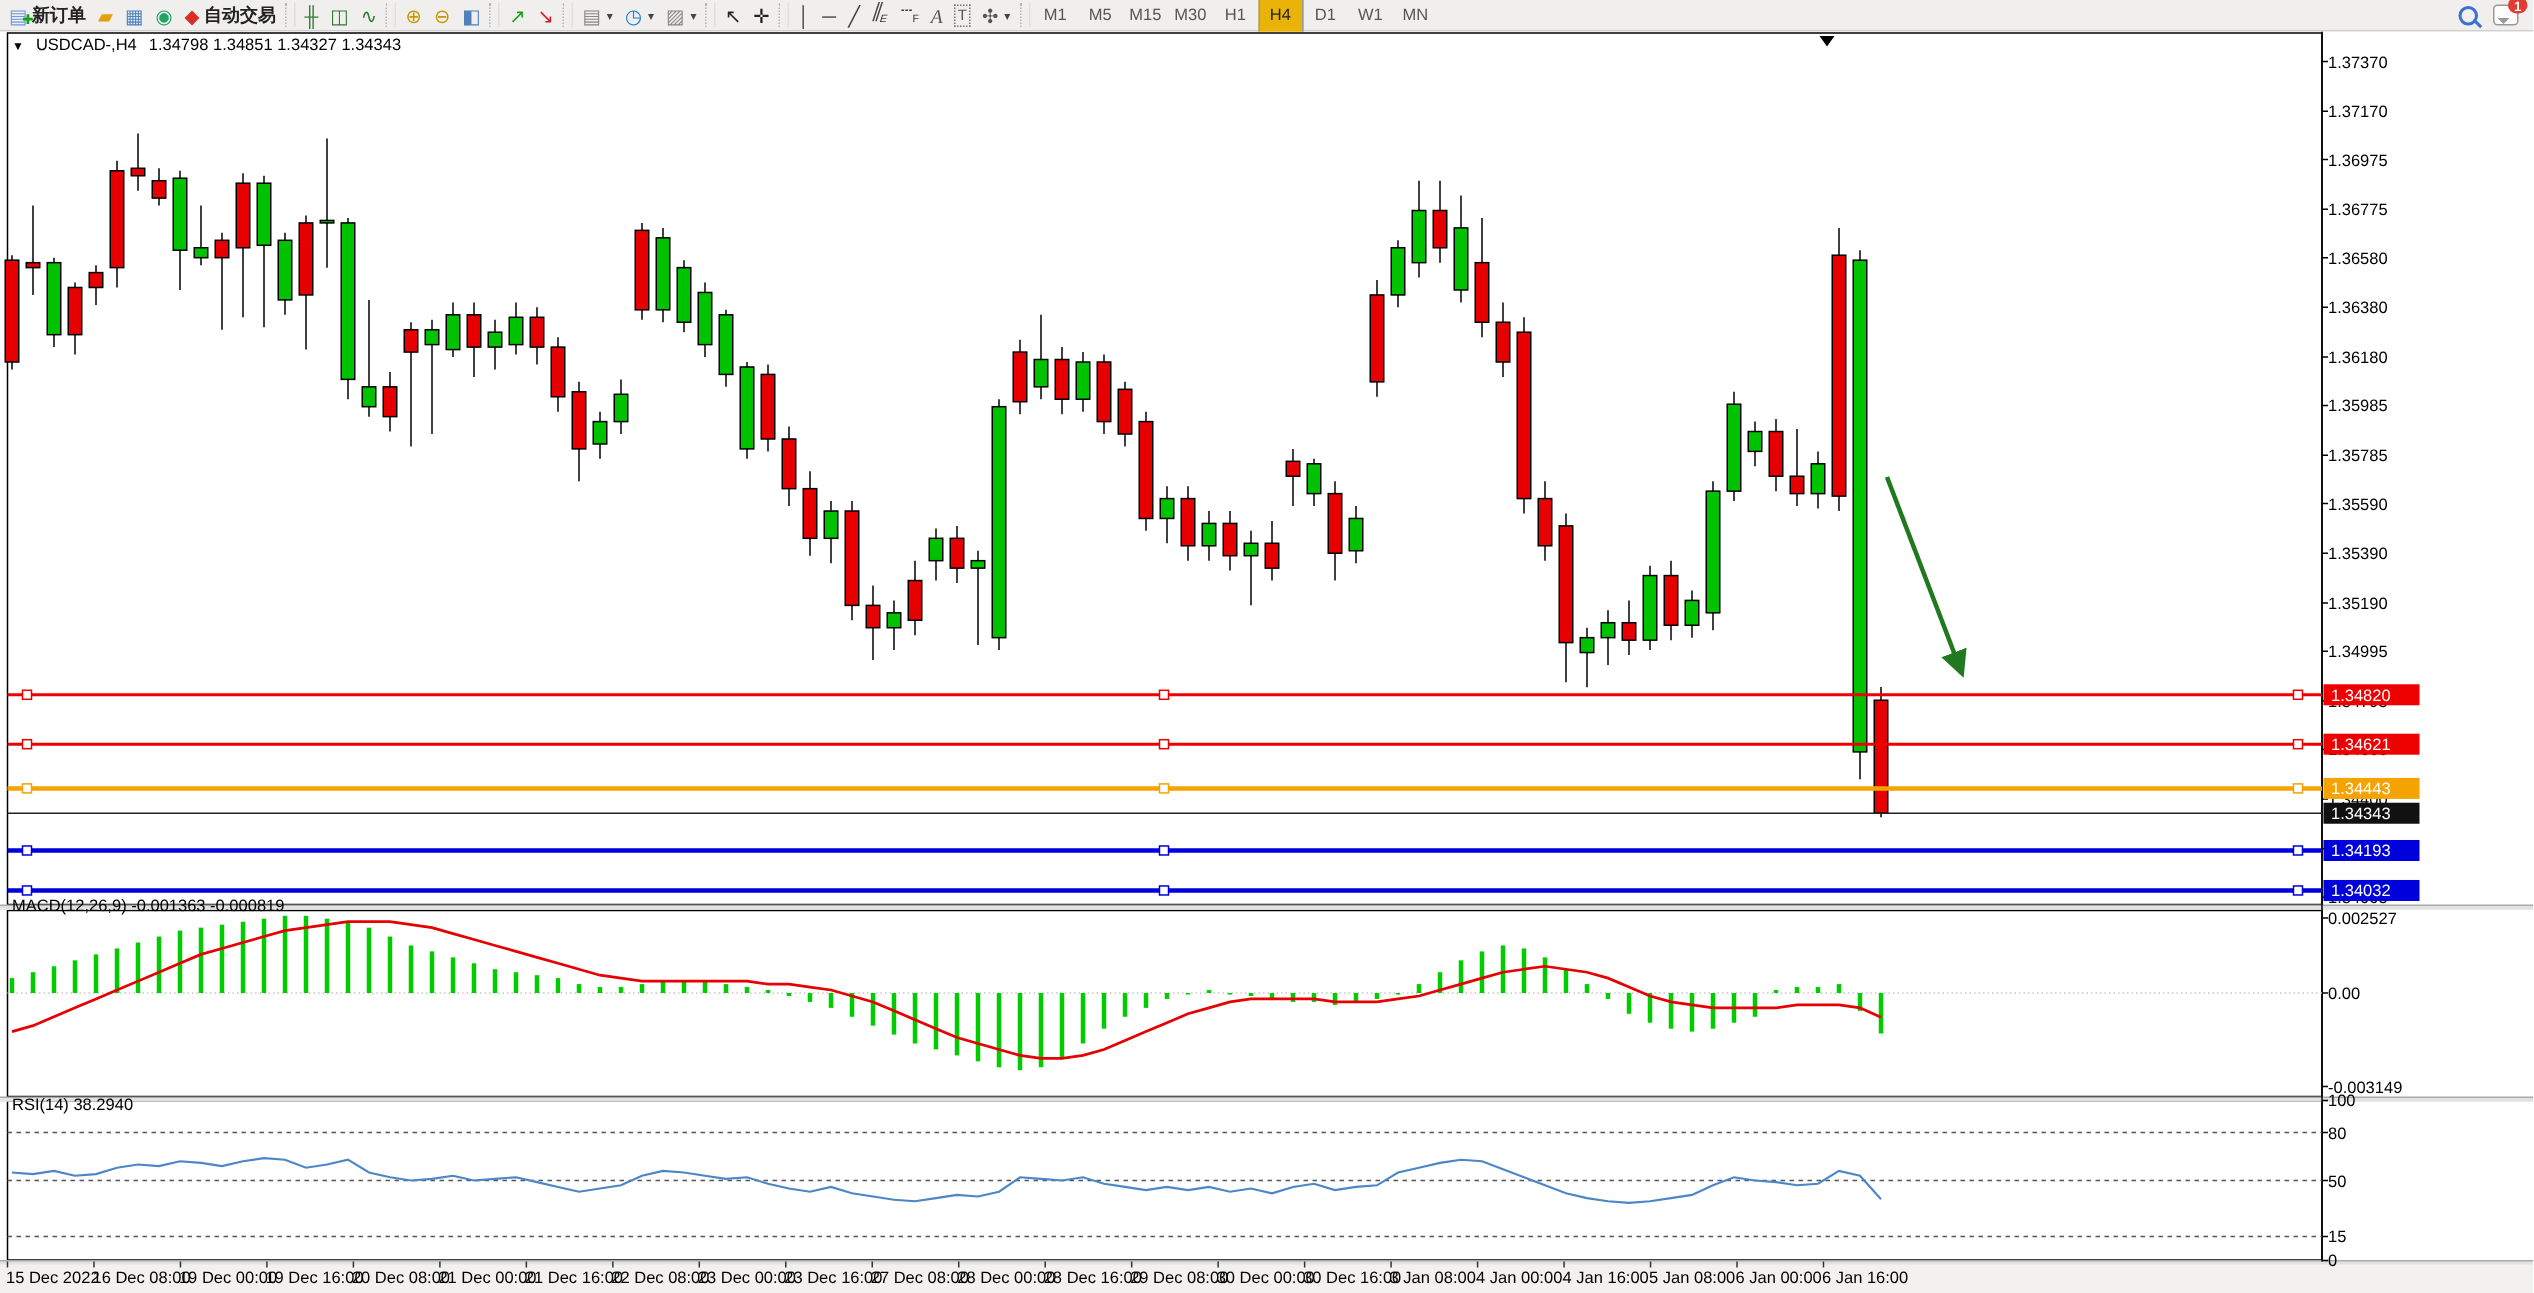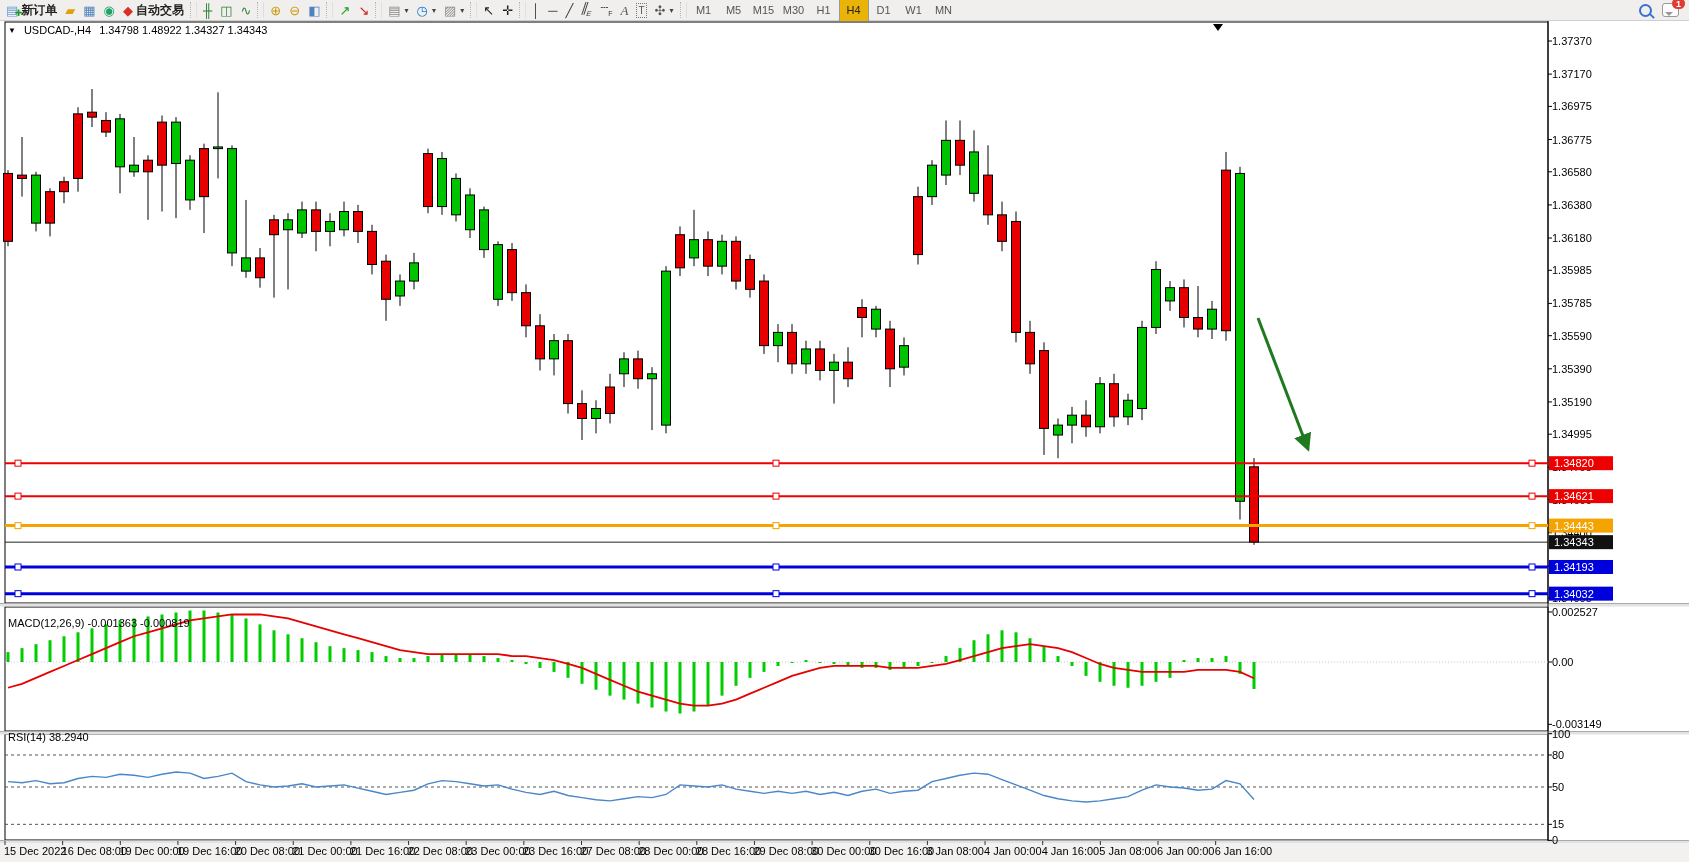--- a/index.html
+++ b/index.html
@@ -28,21 +28,21 @@
     transform:rotate(45deg);right:-5px;bottom:-2px;}
   #notif{position:relative;width:15px;height:12px;border:1px solid #999;border-radius:3px;background:#fdfdfd;}
   #notif::after{content:"";position:absolute;left:2px;bottom:-4px;border:4px solid transparent;border-top-color:#999;}
   #notif-badge{position:absolute;right:-7px;top:-6px;min-width:11px;height:11px;border-radius:6px;background:#e03c31;
     color:#fff;font-size:9px;font-weight:bold;display:flex;align-items:center;justify-content:center;padding:0 1px;}
   
   #chart-wrap{position:absolute;left:0;top:21px;width:1689px;height:841px;}
   .overlay-label{position:absolute;font-size:11px;color:#000;white-space:pre;}
   #chart-title{left:8px;top:3px;display:flex;gap:8px;align-items:center;}
   #chart-title .dd{font-size:8px;color:#000;}
-  #macd-label{left:8px;top:577px;margin-top:19px;}
+  #macd-label{left:8px;top:577px;}
   #rsi-label{left:8px;top:710px;}
 </style>
 </head>
 <body>
 <div id="root">
 
   <div id="toolbar">
       <div class="tb-btn">
         <span class="tb-icon" style="color: rgb(106, 154, 224);">▤<span class="ovl" style="color: rgb(24, 160, 24);">✚</span></span>
         <span class="tb-label">新订单</span>
@@ -574,19 +574,19 @@
           <marker id="ah" markerWidth="8" markerHeight="8" refX="5" refY="3" orient="auto">
             <path d="M0,0 L6,3 L0,6 z" fill="#1f7a1f"></path>
           </marker>
         </defs>
         <line x1="1258" y1="297" x2="1308" y2="428" stroke="#1f7a1f" stroke-width="3" marker-end="url(#ah)"></line>
         <polygon points="1213,3 1223,3 1218,10" fill="#000"></polygon>
       </svg>
     <div class="overlay-label" id="chart-title">
       <span class="dd">▼</span>
       <span>USDCAD-,H4</span>
-      <span>1.34798 1.48922 1.34327 1.34343</span>
+      <span>1.34798 1.34851 1.34327 1.34343</span>
     </div>
     <div class="overlay-label" id="macd-label">MACD(12,26,9) -0.001363 -0.000819</div>
     <div class="overlay-label" id="rsi-label">RSI(14) 38.2940</div>
   </div>
 
 </div>
 
 </body></html>

